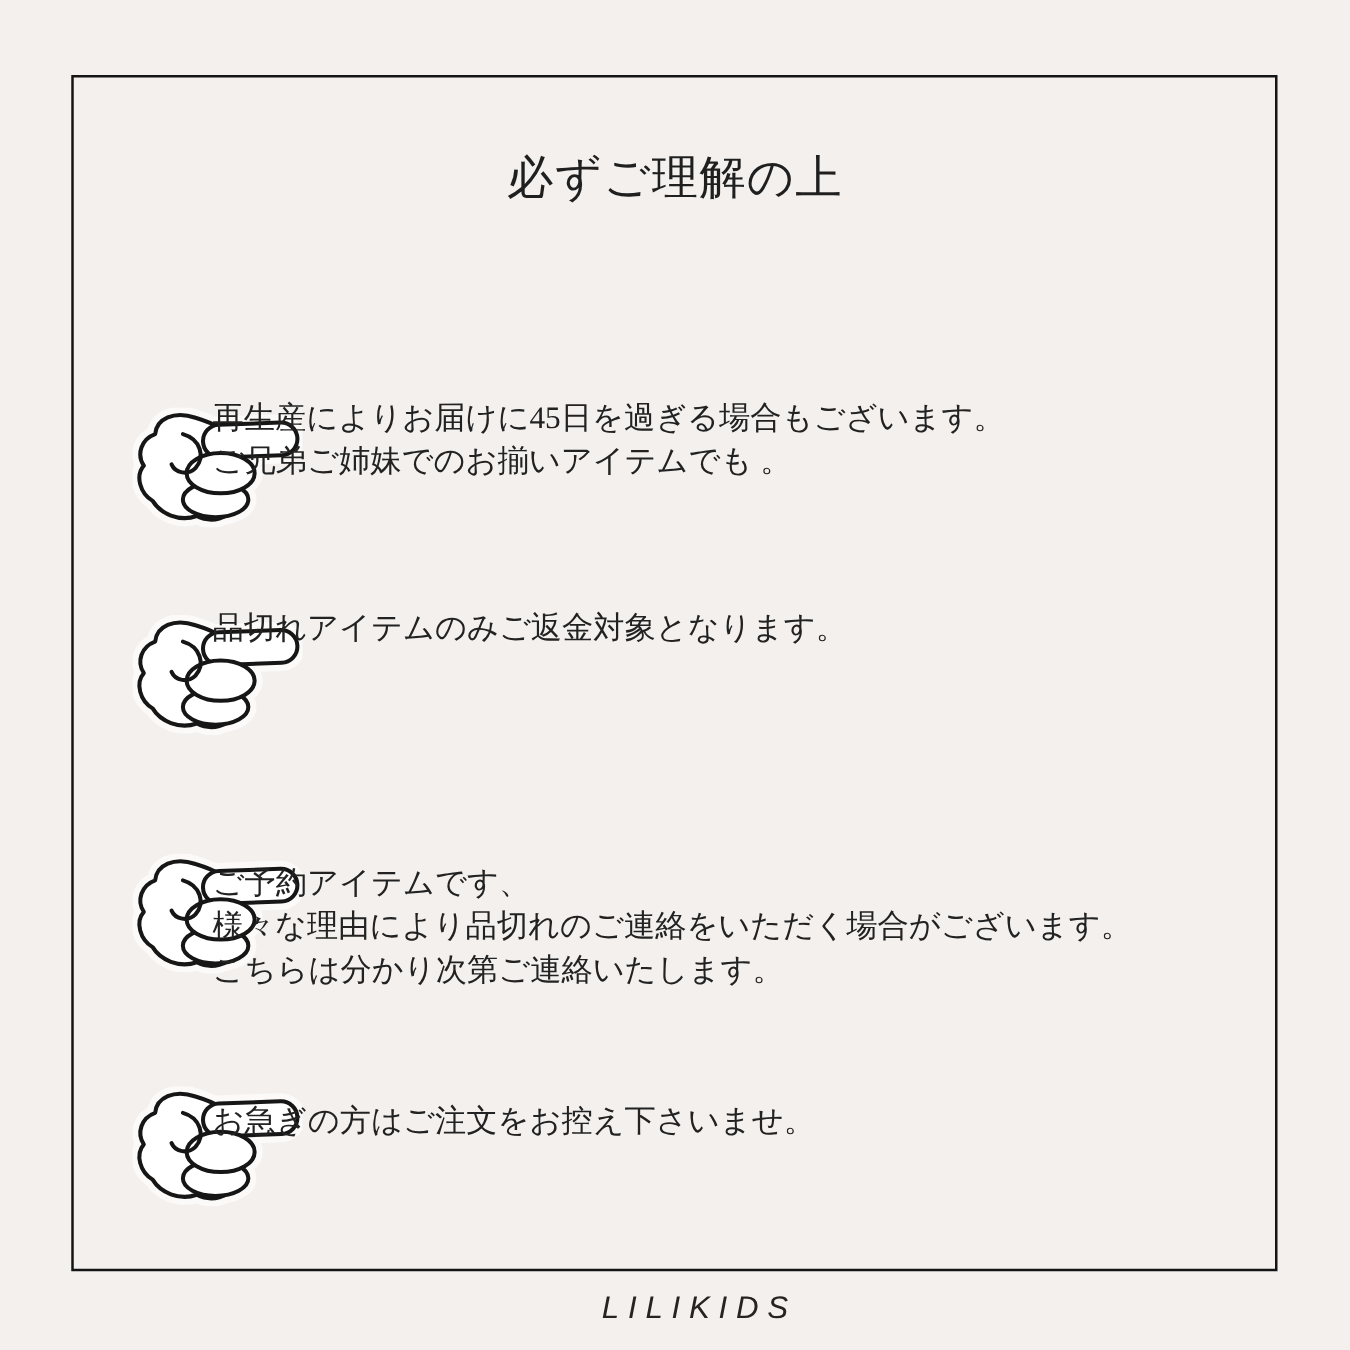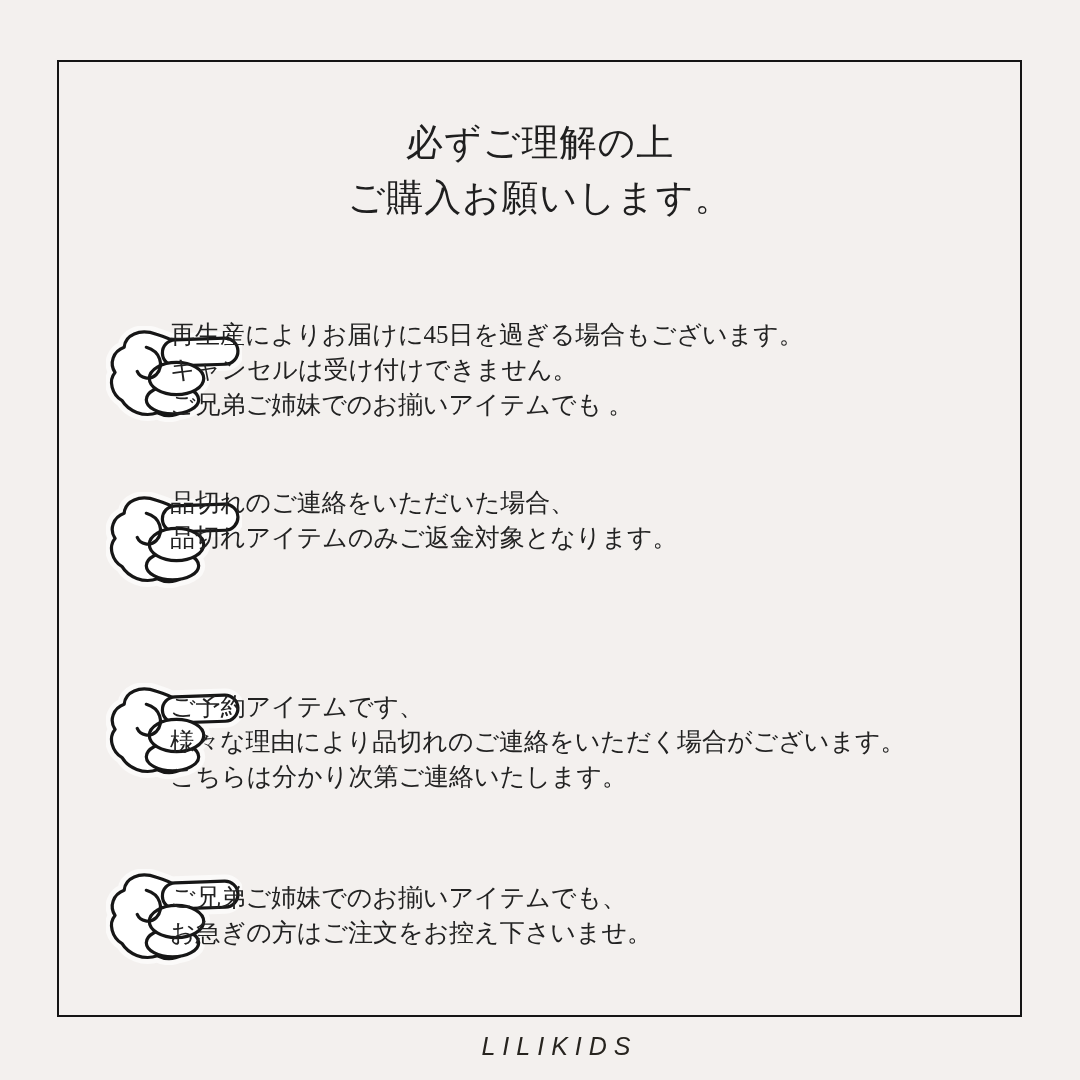--- a/index.html
+++ b/index.html
@@ -93,56 +93,52 @@
     </g>
   </defs>
 </svg>
 
 <div class="canvas">
 
   <div class="frame"></div>
 
   <div class="title">
     <div class="line">必ずご理解の上</div>
-    <div class="line">ご購入お願いします。</div>
   </div>
 
   <svg class="hand h1" viewBox="0 0 135 95">
     <use href="#hand-shape" class="hand-halo"></use>
       <use href="#hand-shape" class="hand-ink"></use>
   </svg>
   <div class="notice-text s1">
     <div class="line">再生産によりお届けに45日を過ぎる場合もございます。</div>
-    <div class="line">キャンセルは受け付けできません。</div>
     <div class="line">ご兄弟ご姉妹でのお揃いアイテムでも 。</div>
   </div>
 
   <svg class="hand h2" viewBox="0 0 135 95">
     <use href="#hand-shape" class="hand-halo"></use>
       <use href="#hand-shape" class="hand-ink"></use>
   </svg>
   <div class="notice-text s2">
-    <div class="line">品切れのご連絡をいただいた場合、</div>
     <div class="line">品切れアイテムのみご返金対象となります。</div>
   </div>
 
   <svg class="hand h3" viewBox="0 0 135 95">
     <use href="#hand-shape" class="hand-halo"></use>
       <use href="#hand-shape" class="hand-ink"></use>
   </svg>
   <div class="notice-text s3">
     <div class="line">ご予約アイテムです、</div>
     <div class="line">様々な理由により品切れのご連絡をいただく場合がございます。</div>
     <div class="line">こちらは分かり次第ご連絡いたします。</div>
   </div>
 
   <svg class="hand h4" viewBox="0 0 135 95">
     <use href="#hand-shape" class="hand-halo"></use>
       <use href="#hand-shape" class="hand-ink"></use>
   </svg>
   <div class="notice-text s4">
-    <div class="line">ご兄弟ご姉妹でのお揃いアイテムでも、</div>
     <div class="line">お急ぎの方はご注文をお控え下さいませ。</div>
   </div>
 
   <div class="brand">LILIKIDS</div>
 
 </div>
 
 </body></html>

